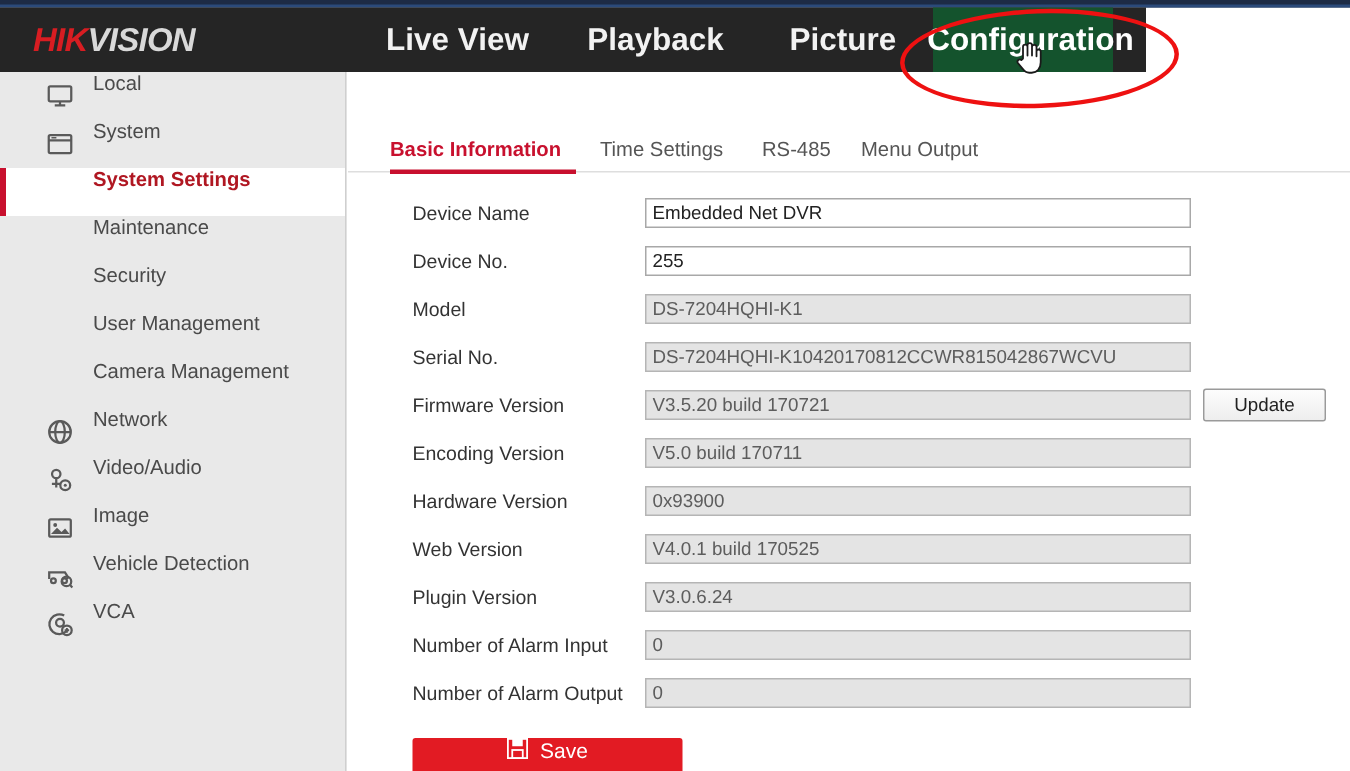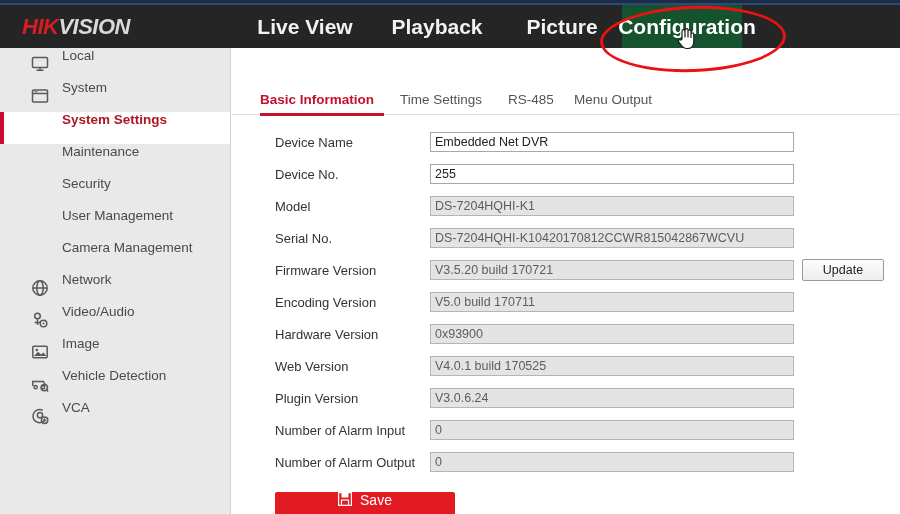--- a/index.html
+++ b/index.html
@@ -16,21 +16,21 @@
     position: absolute; top: 0; left: 0; width: 900px; height: 5px;
     background: #1d2b45;
   }
   .blue-strip::after {
     content: ""; position: absolute; left: 0; top: 3px;
     width: 900px; height: 2px; background: #2b4a7a;
   }
 
   
   .header {
-    position: absolute; top: 5px; left: 0; width: 900px; height: 43px;
+    position: absolute; top: 5px; left: 0; width: 764px; height: 43px;
     background: #252525;
   }
   .logo {
     position: absolute; left: 22px; top: 9px;
     font-size: 22px; font-weight: bold; font-style: italic;
     letter-spacing: -0.5px; white-space: nowrap;
     font-family: "Liberation Sans", sans-serif;
   }
   .logo .hik { color: #d81d22; }
   .logo .vision { color: #d9d9d9; }

